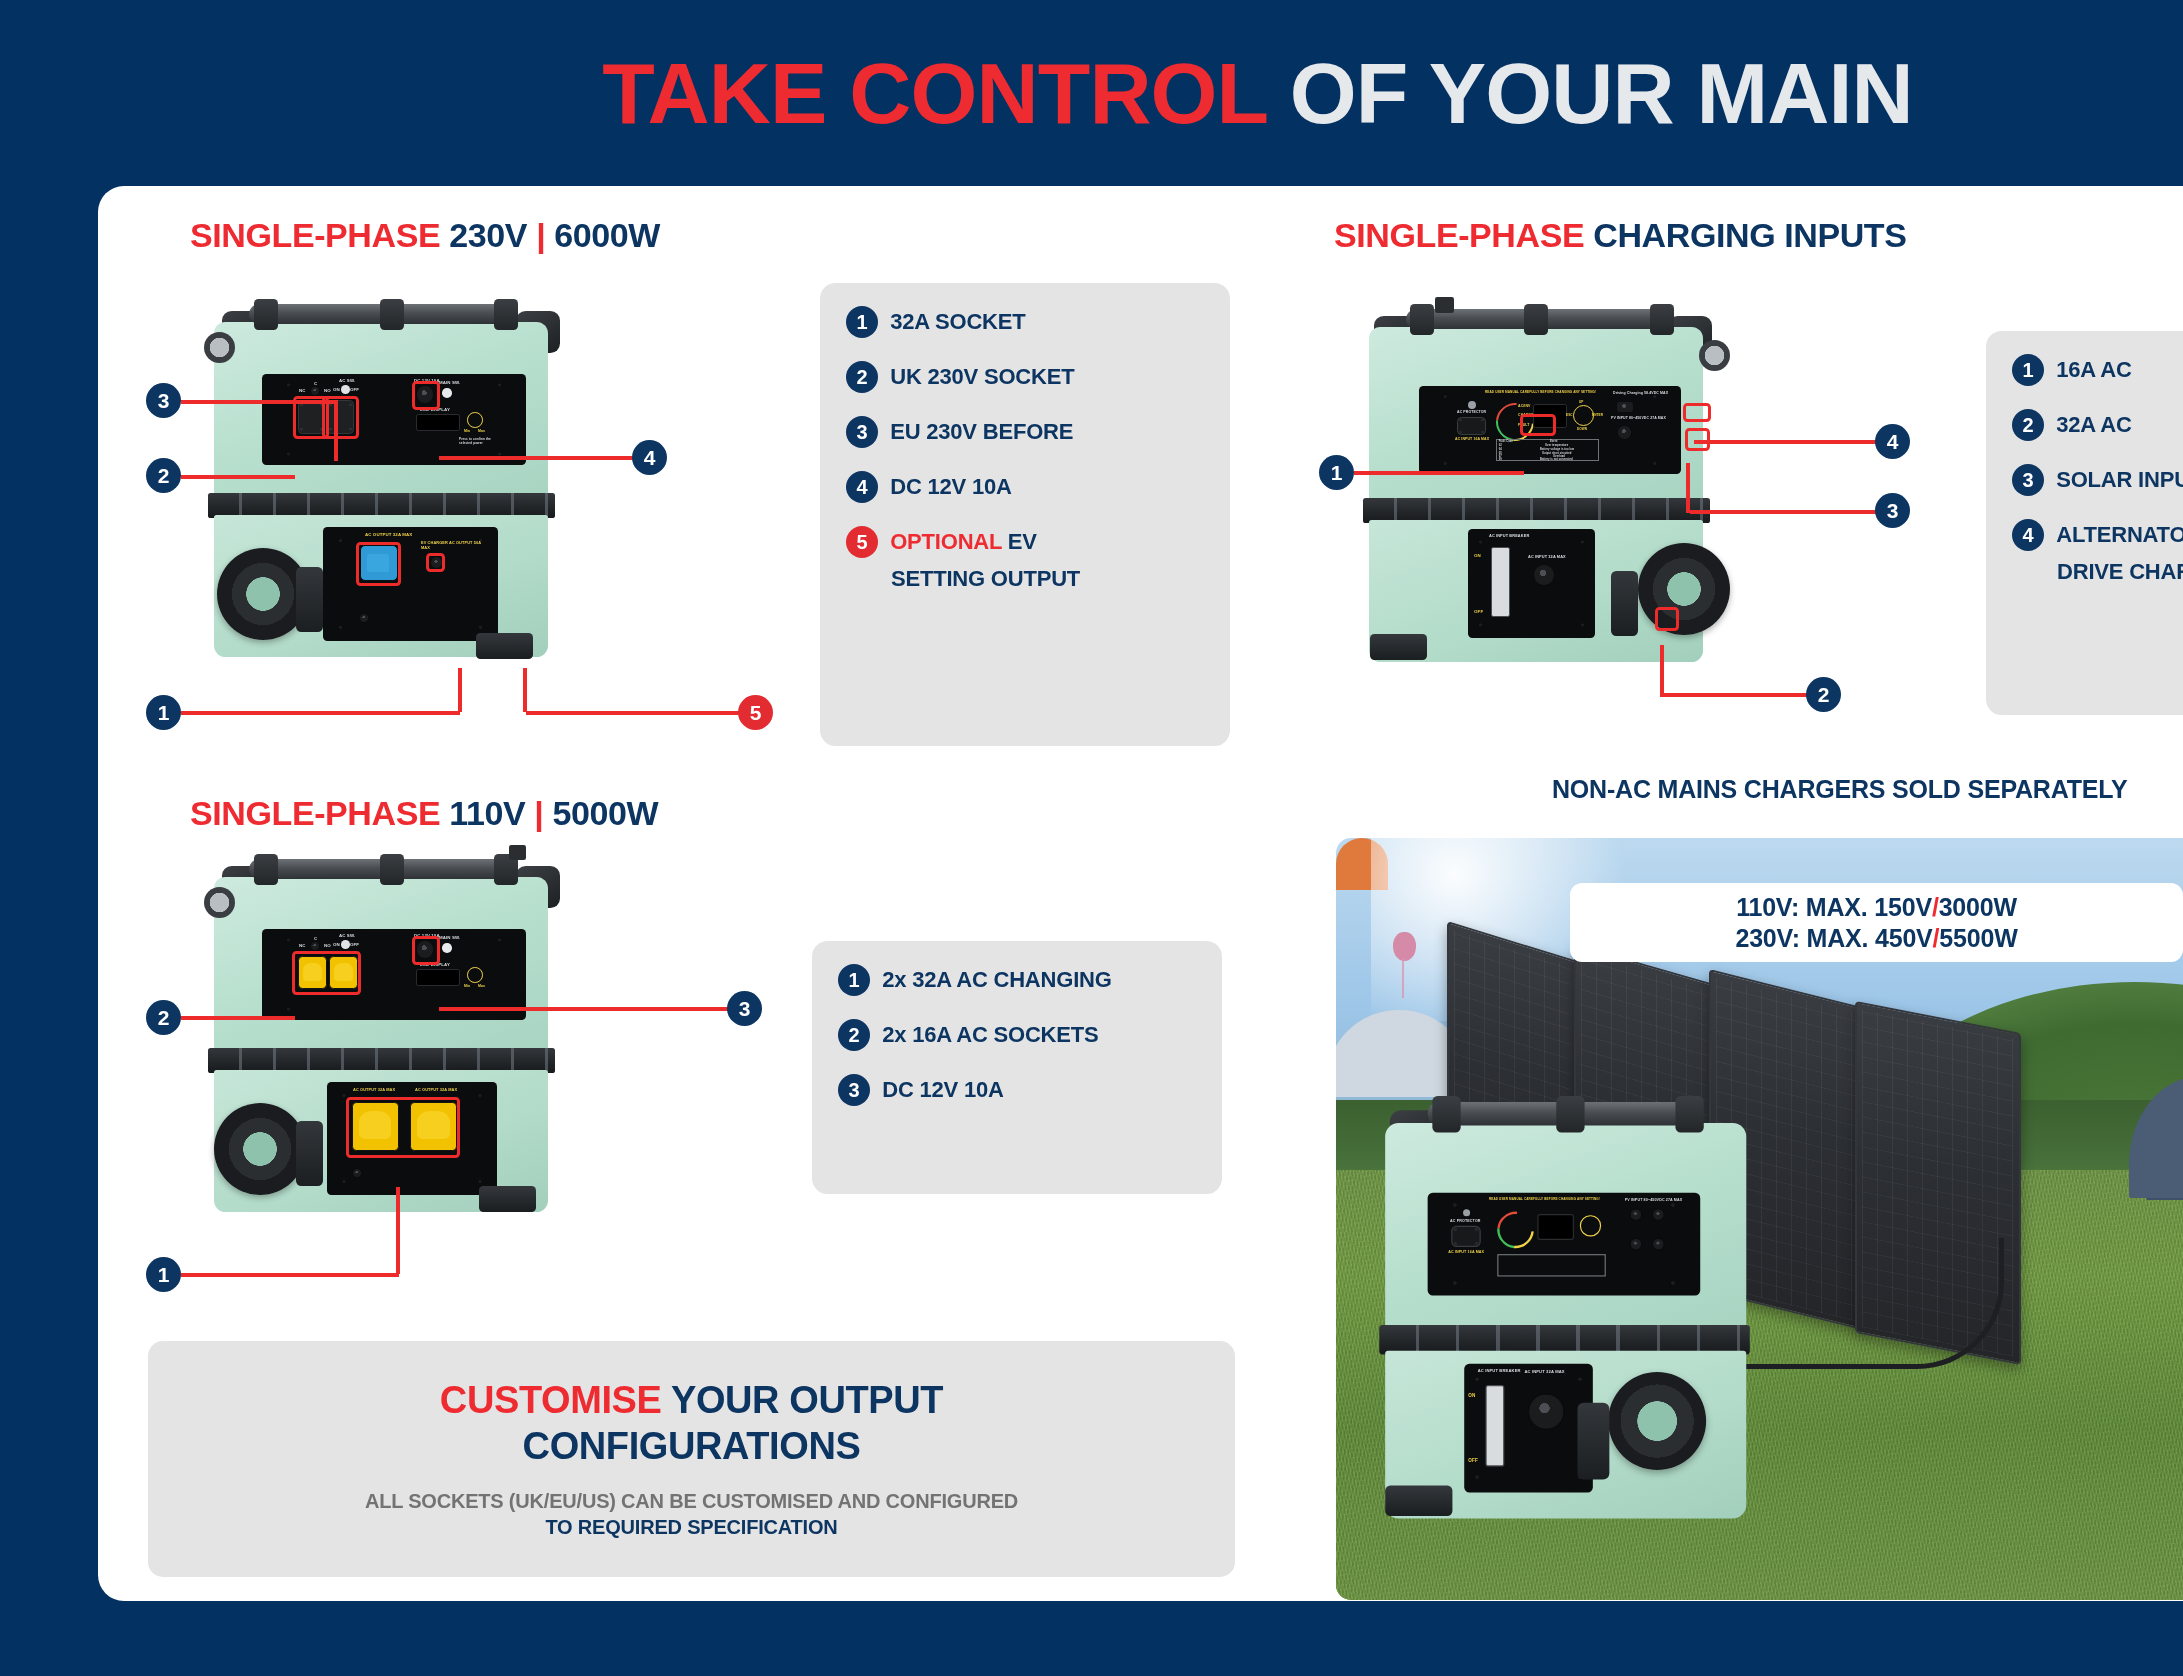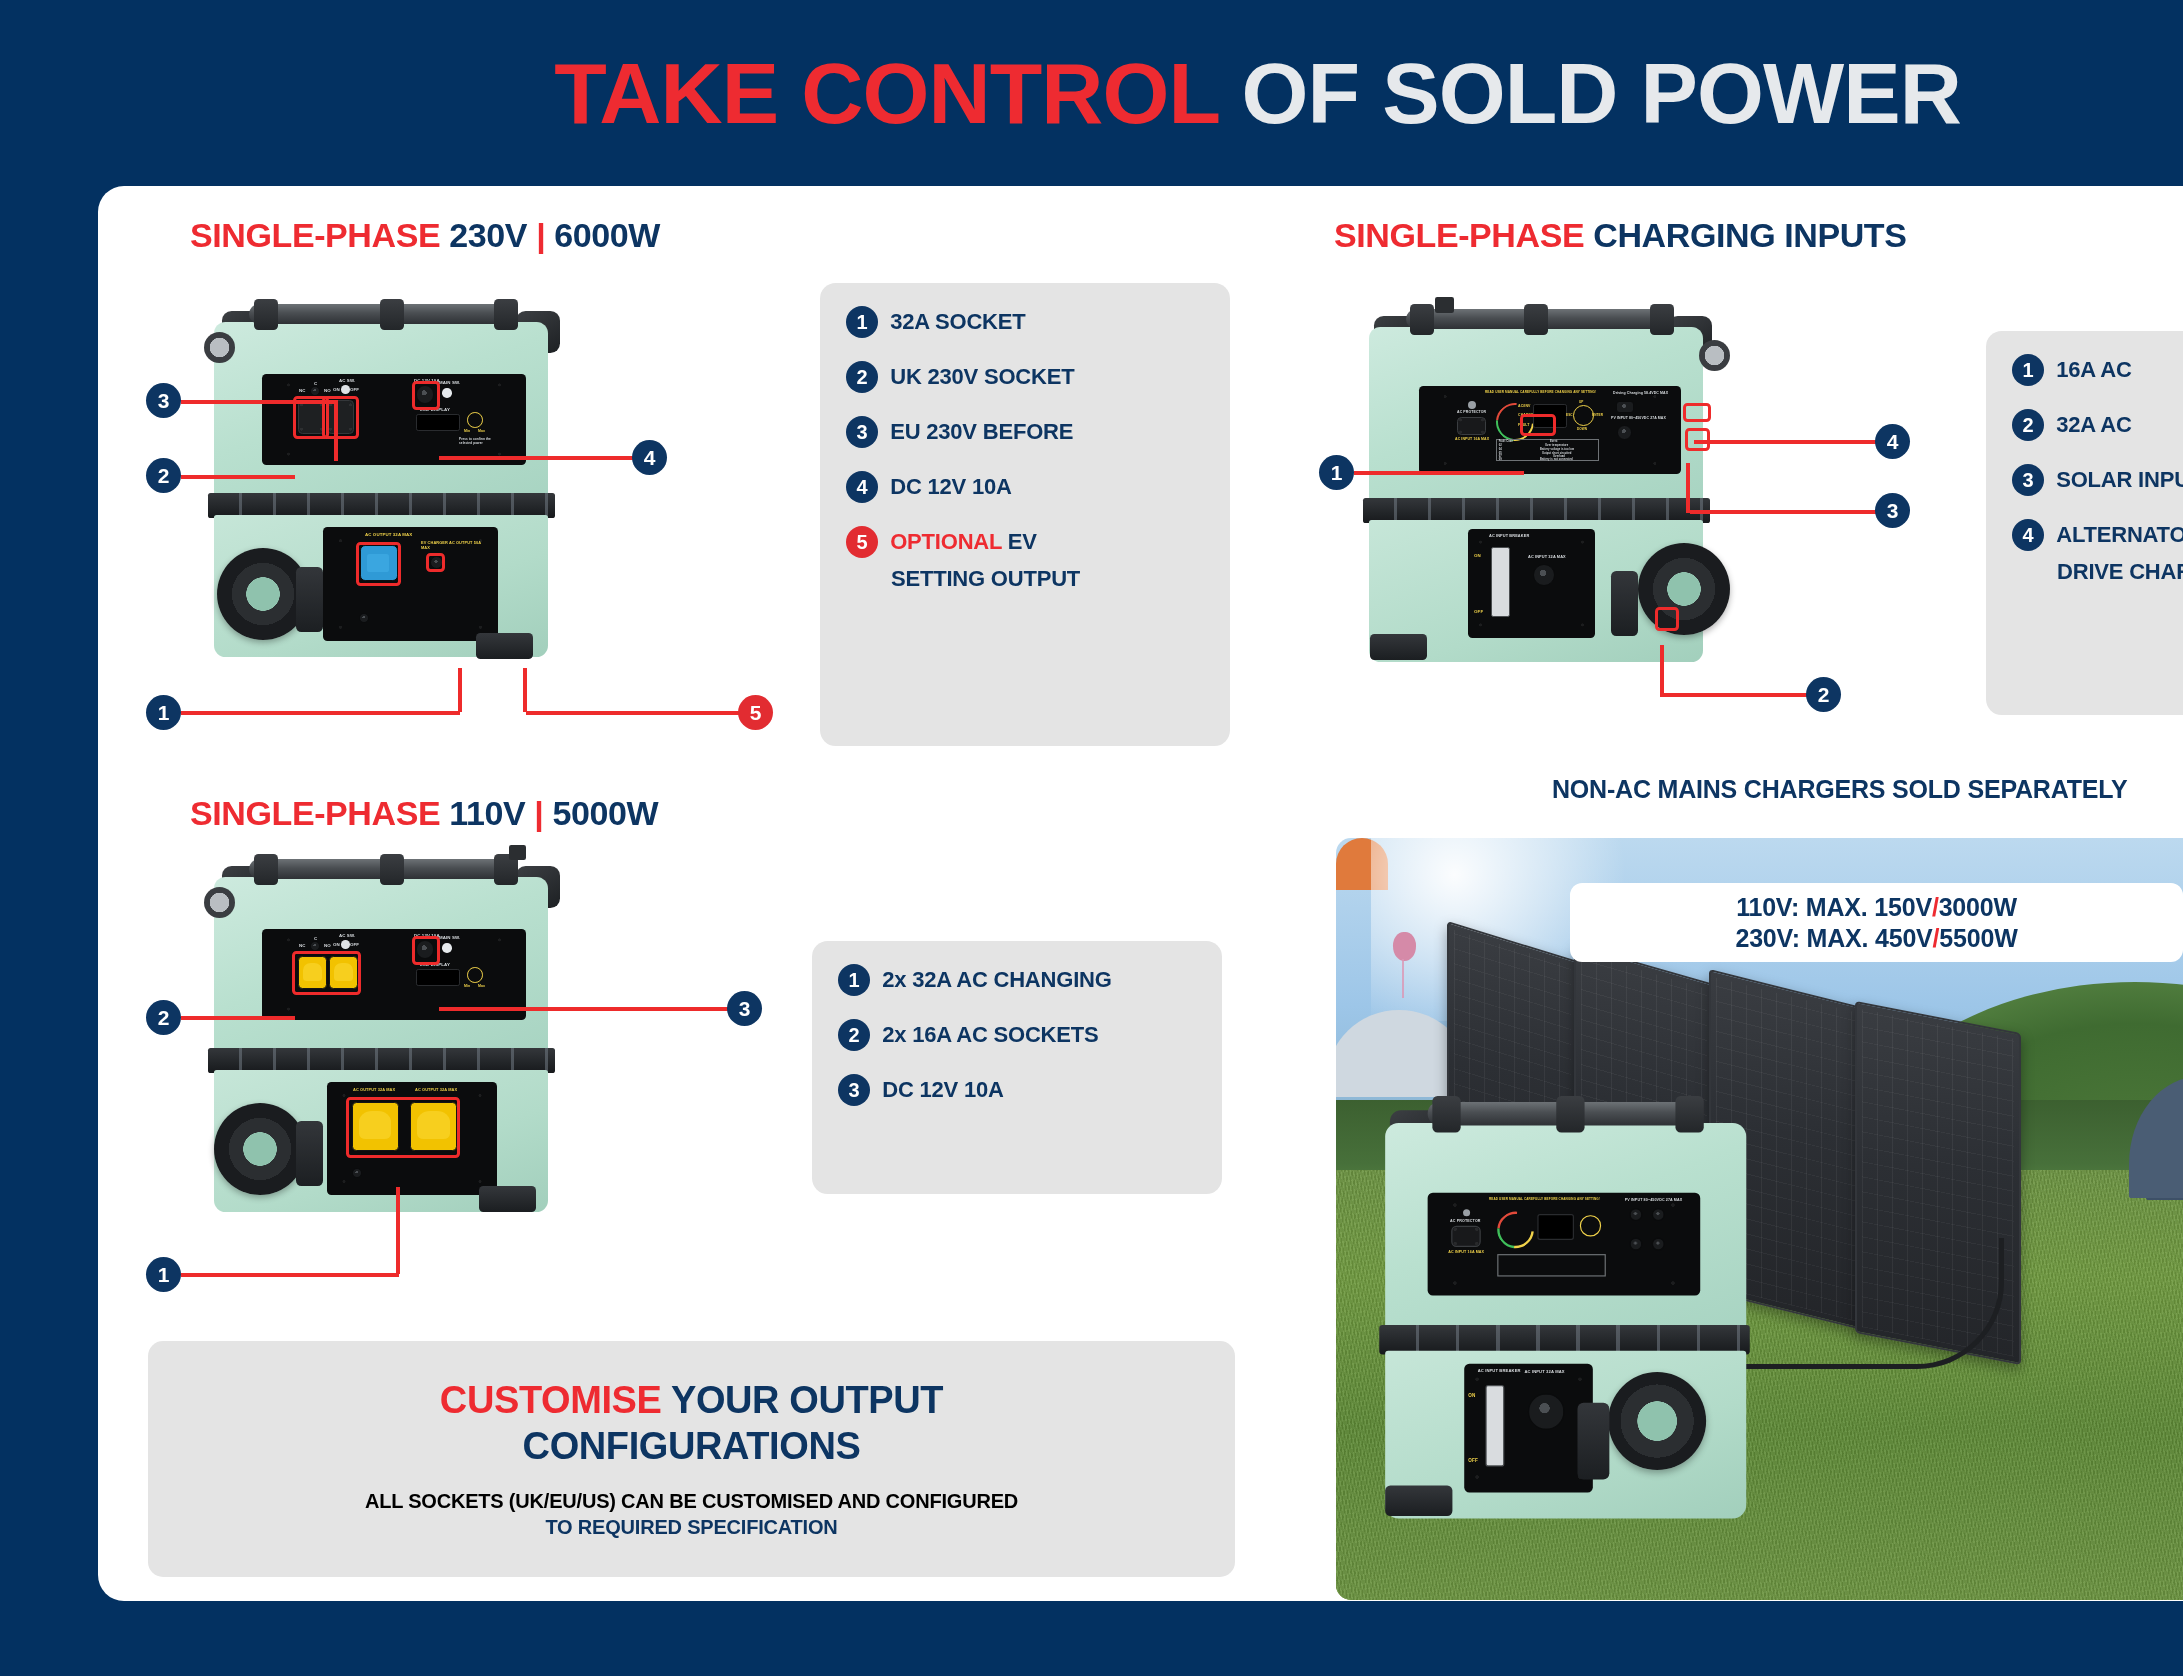--- a/index.html
+++ b/index.html
@@ -84,21 +84,21 @@
     position: absolute; left: 148px; top: 1341px;
     width: 1087px; height: 236px;
     background: #e4e4e4; border-radius: 15px;
     display: flex; flex-direction: column;
     align-items: center; justify-content: center; text-align: center;
   }
   .cust-l1 { font-size: 38px; font-weight: 900; letter-spacing: -0.4px; white-space: nowrap; }
   .cust-l1 .r { color: #ee2b31; }
   .cust-l1 .b { color: #0d3562; }
   .cust-l2 { font-size: 38px; font-weight: 900; color: #0d3562; letter-spacing: -0.4px; margin-top: 2.6px; }
-  .cust-l3 { font-size: 20px; font-weight: 900; color: #000000; margin-top: 22px; letter-spacing: -0.2px; white-space: nowrap; }
+  .cust-l3 { font-size: 20px; font-weight: 900; color: #737373; margin-top: 22px; letter-spacing: -0.2px; white-space: nowrap; }
   .cust-l4 { font-size: 20px; font-weight: 900; color: #0d3562; margin-top: 3.5px; letter-spacing: -0.2px; }
 
   
   #photo {
     position: absolute; left: 1336px; top: 838px;
     width: 1081px; height: 762px;
     border-radius: 15px; overflow: hidden;
     background: linear-gradient(180deg, #bcd9ef 0%, #9dc6e8 22%, #8fb9d8 34%, #6f8f54 50%, #5f8a3c 62%, #7fa544 100%);
   }
   .sky-sun {
@@ -296,21 +296,21 @@
     display: flex; align-items: center; justify-content: center;
     z-index: 5;
   }
   .cbadge.red { background: #e22c31; }
 </style>
 </head>
 <body>
 
 <div class="title-bar">
   <span class="title-red">TAKE CONTROL</span>
-  <span class="title-white">OF SOLD POWER</span>
+  <span class="title-white">OF YOUR MAIN</span>
 </div>
 
 <div class="card"></div>
 
 <div class="sec-head" id="head-230">
   <span class="r">SINGLE-PHASE</span>
   <span class="b">230V</span>
   <span class="sep">|</span>
   <span class="b">6000W</span>
 </div>

